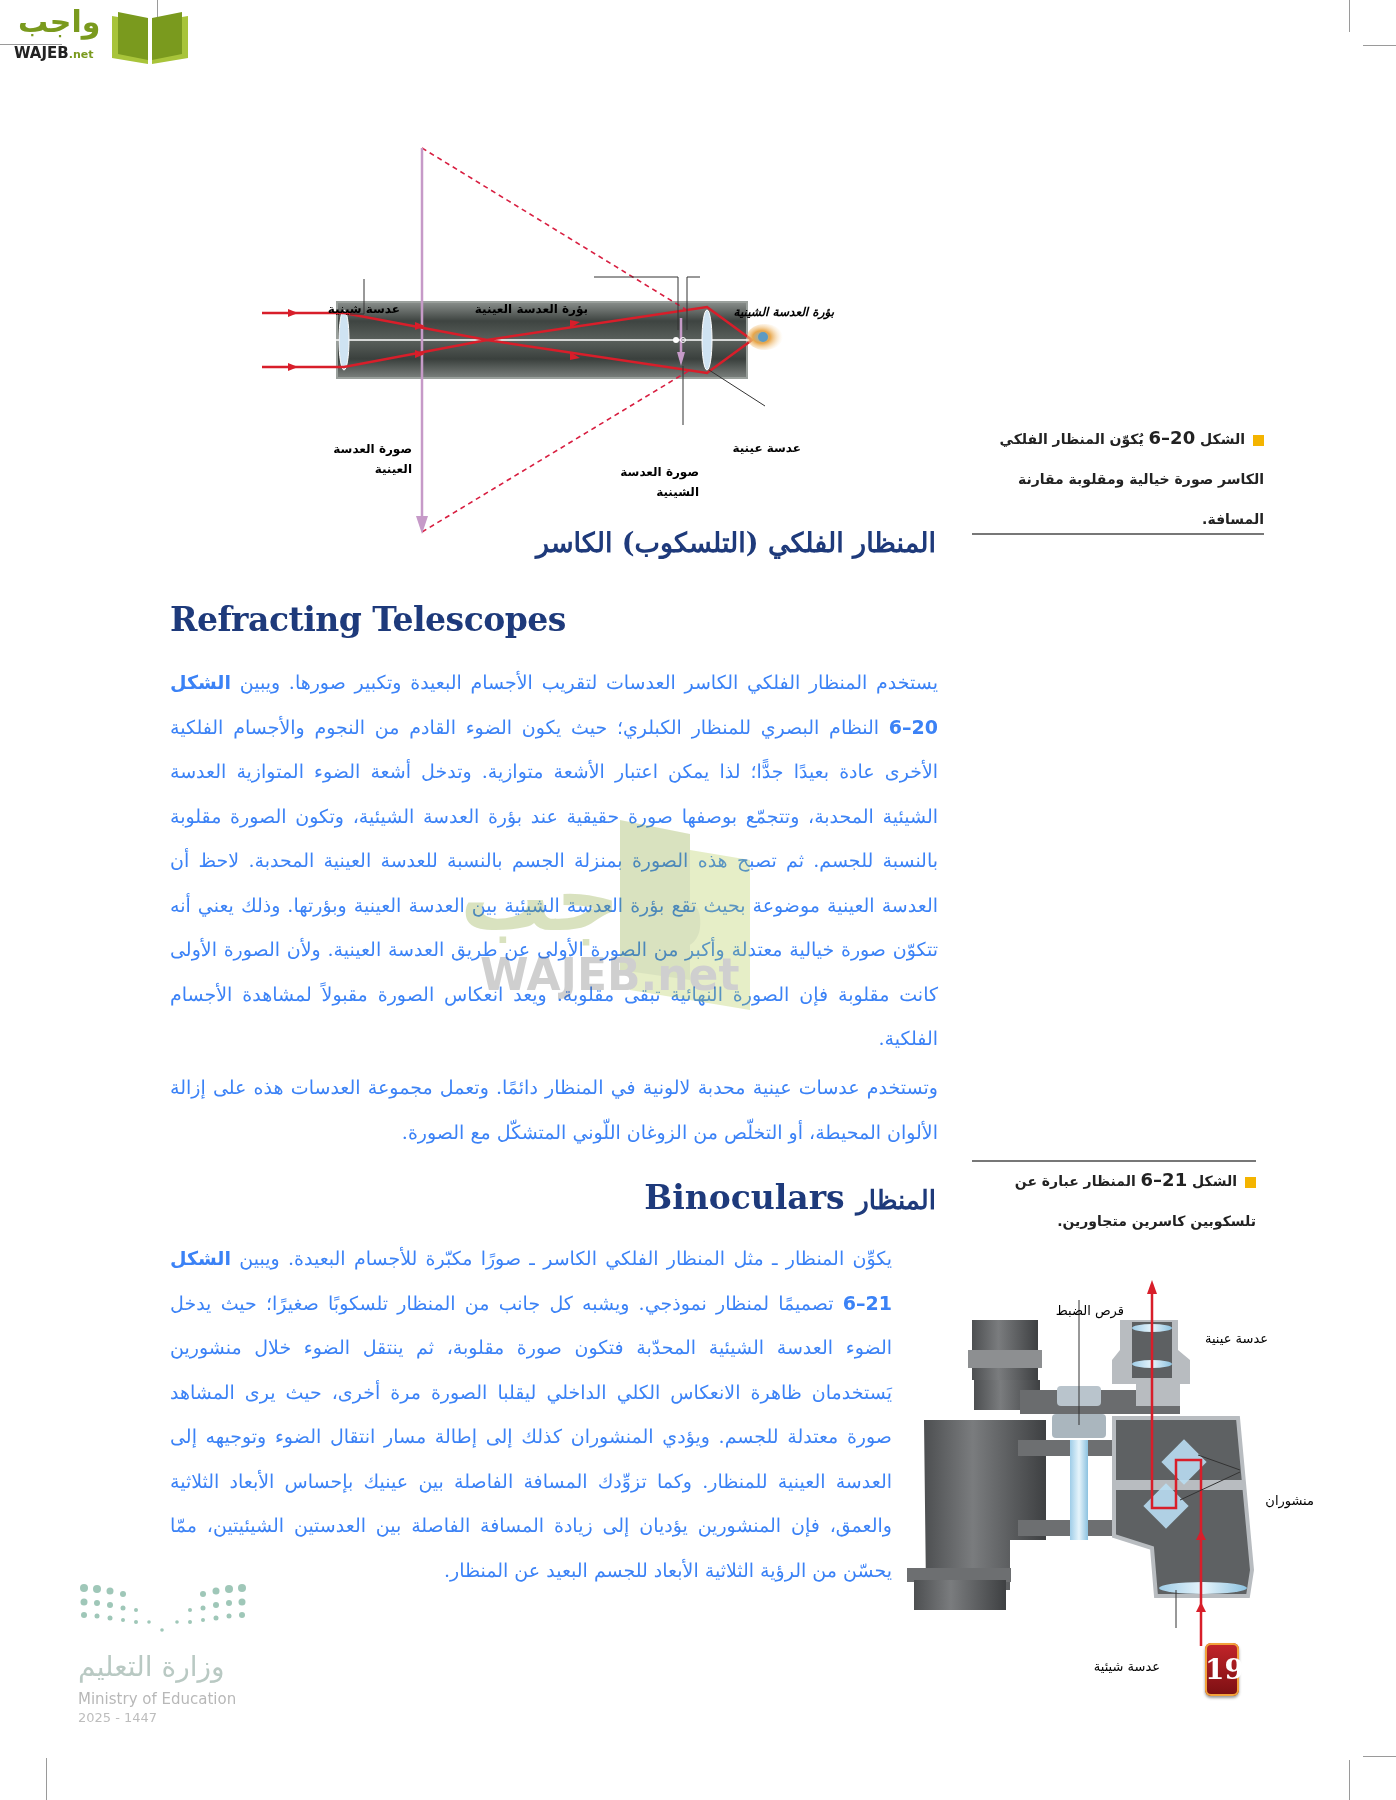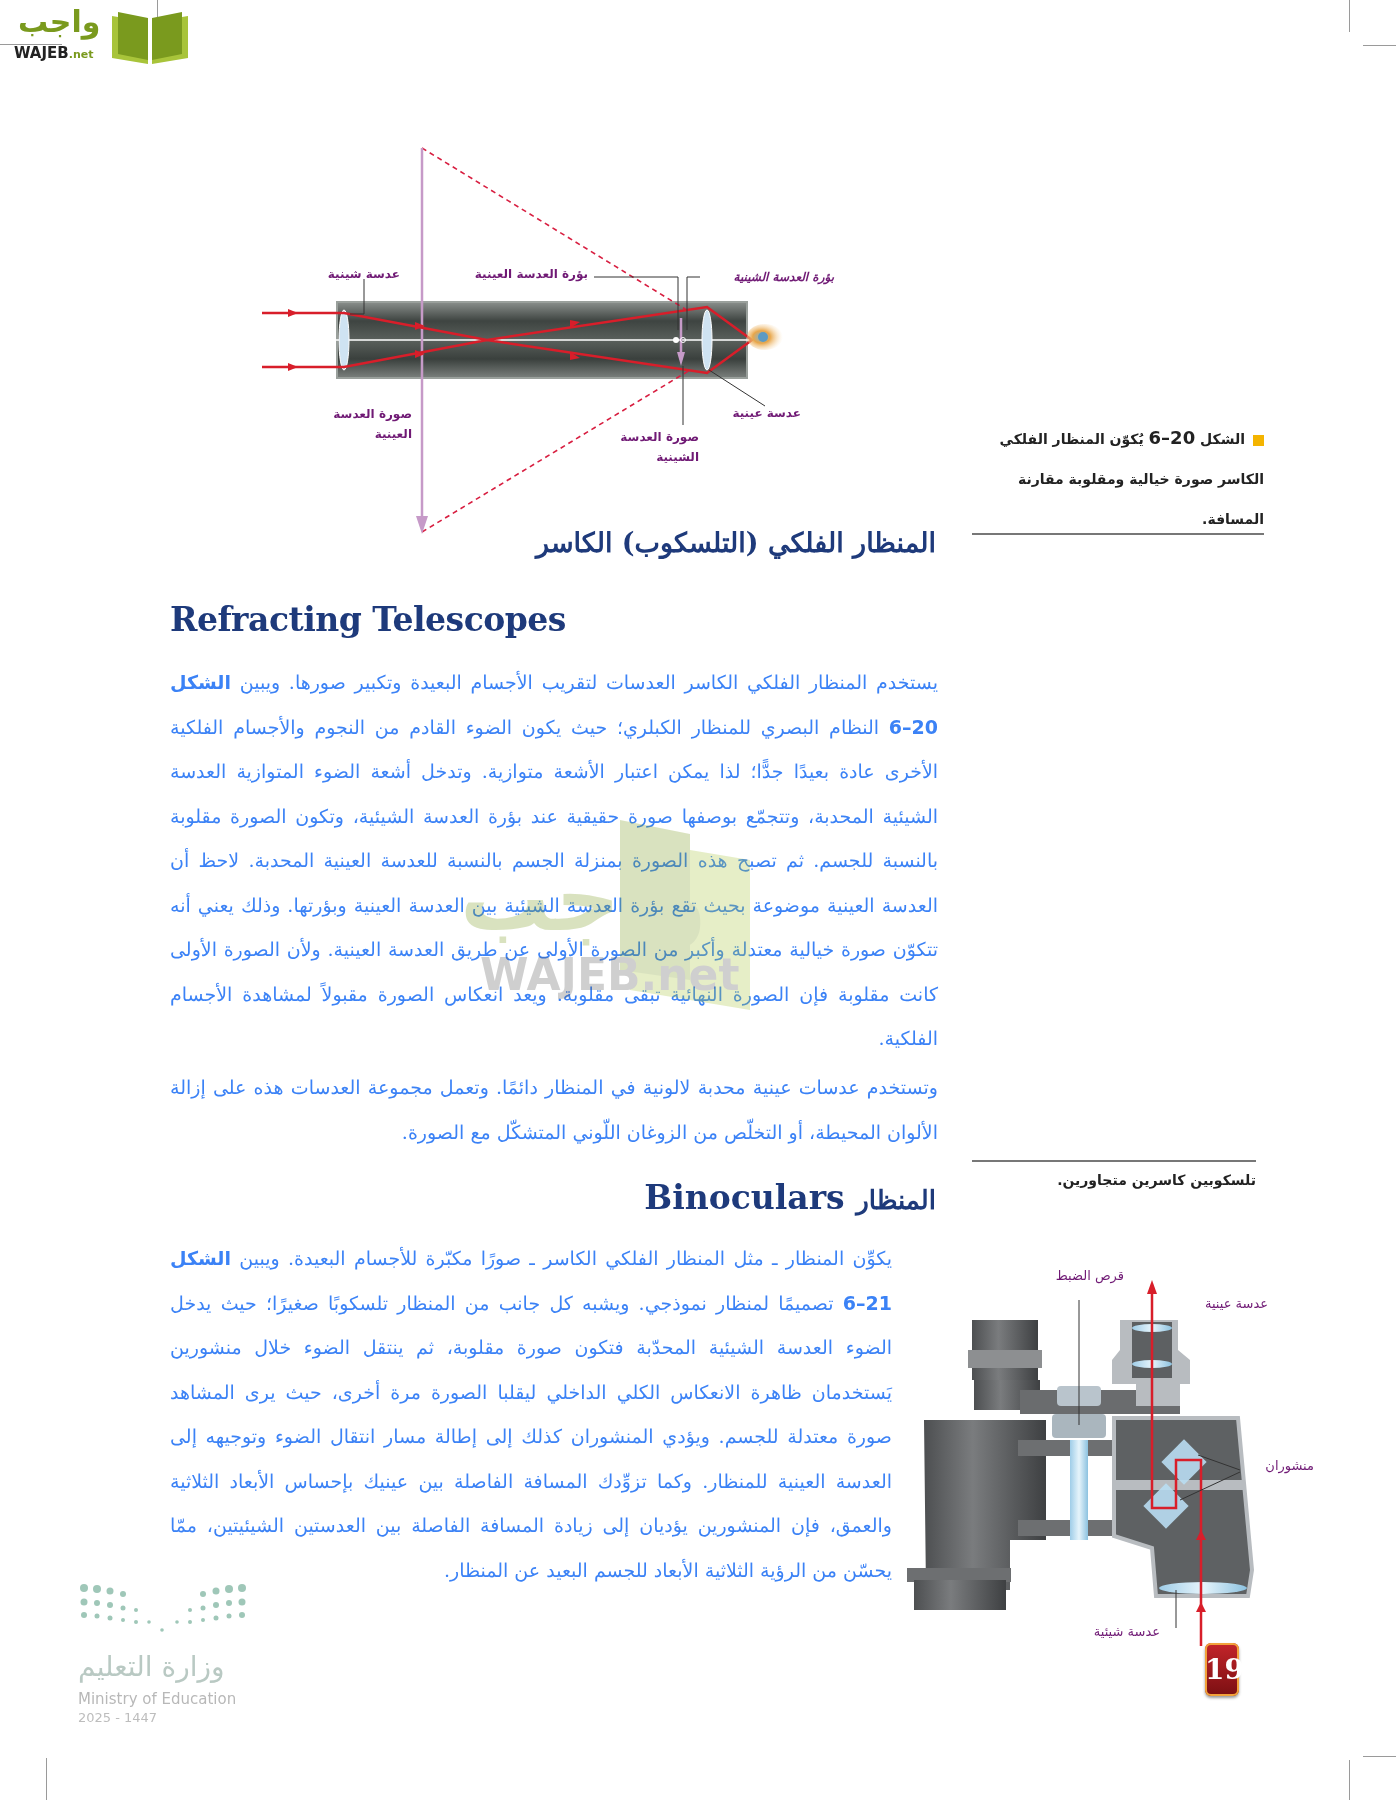--- a/index.html
+++ b/index.html
@@ -7,21 +7,21 @@
   .abs{position:absolute;}
   
   .crop{position:absolute;background:#9a9a9a;}
   
   .logo{position:absolute;left:8px;top:4px;width:180px;height:64px;}
   .logo-ar{position:absolute;left:10px;top:0;font:bold 30px "DejaVu Sans",sans-serif;color:#7a9a1e;direction:rtl;}
   .logo-en{position:absolute;left:6px;top:40px;font:bold 15px "DejaVu Sans",sans-serif;color:#222;}
   .logo-en span{font-size:11px;color:#7a9a1e;}
   .logo-book{position:absolute;left:100px;top:4px;width:84px;height:58px;}
   
-  .diag-label{position:absolute;font:bold 12px "DejaVu Sans",sans-serif;color:#701a75;direction:rtl;text-align:right;line-height:20px;white-space:nowrap;}
+  .diag-label{position:absolute;font:bold 12px "DejaVu Sans",sans-serif;color:#000000;direction:rtl;text-align:right;line-height:20px;white-space:nowrap;margin-top:35px;}
   
   .caption{position:absolute;direction:rtl;text-align:right;font:bold 14px "DejaVu Sans",sans-serif;color:#222;line-height:40px;letter-spacing:0.5px;}
   .caption .fig{font-size:18px;}
   .caption .sq{display:inline-block;width:11px;height:11px;background:#f4b400;margin-left:8px;vertical-align:middle;}
   .cap-rule{position:absolute;height:2px;background:#777;}
   
   .h-ar{position:absolute;direction:rtl;text-align:right;font:bold 27px "DejaVu Serif",serif;color:#1e3a7b;}
   .h-en{position:absolute;font:bold 33px "DejaVu Serif",serif;color:#1e3a7b;letter-spacing:-0.5px;}
   .h-bin{position:absolute;direction:rtl;text-align:right;font:bold 33px "DejaVu Serif",serif;color:#1e3a7b;}
   .h-bin .en{direction:ltr;display:inline-block;}
@@ -147,20 +147,21 @@
 
 <div class="para" style="left:170px;top:1065px;width:768px;">وتستخدم عدسات عينية محدبة لالونية في المنظار دائمًا. وتعمل مجموعة العدسات هذه على إزالة الألوان المحيطة، أو التخلّص من الزوغان اللّوني المتشكّل مع الصورة.</div>
 
 <div class="h-bin" style="right:460px;top:1178px;">
   <span style="font-size:26px;">المنظار</span>
   <span class="en">Binoculars</span>
 </div>
 
 <div class="cap-rule" style="left:972px;top:1160px;width:284px;"></div>
 <div class="caption" style="right:140px;top:1160px;width:290px;">
+  <div><span class="sq"></span><span>الشكل</span> <span class="fig">21–6</span> <span>المنظار عبارة عن</span></div>
   <div>تلسكوبين كاسرين متجاورين.</div>
 </div>
 
 <div class="para" style="left:170px;top:1236px;width:722px;">
   <span>يكوِّن المنظار ـ مثل المنظار الفلكي الكاسر ـ صورًا مكبّرة للأجسام البعيدة. ويبين </span><b>الشكل 21–6</b><span> تصميمًا لمنظار نموذجي. ويشبه كل جانب من المنظار تلسكوبًا صغيرًا؛ حيث يدخل الضوء العدسة الشيئية المحدّبة فتكون صورة مقلوبة، ثم ينتقل الضوء خلال منشورين يَستخدمان ظاهرة الانعكاس الكلي الداخلي ليقلبا الصورة مرة أخرى، حيث يرى المشاهد صورة معتدلة للجسم. ويؤدي المنشوران كذلك إلى إطالة مسار انتقال الضوء وتوجيهه إلى العدسة العينية للمنظار. وكما تزوِّدك المسافة الفاصلة بين عينيك بإحساس الأبعاد الثلاثية والعمق، فإن المنشورين يؤديان إلى زيادة المسافة الفاصلة بين العدستين الشيئيتين، ممّا يحسّن من الرؤية الثلاثية الأبعاد للجسم البعيد عن المنظار.</span>
 </div>
 
 <svg class="abs" style="left:900px;top:1260px;" width="420" height="390" viewBox="900 1260 420 390">
   <defs>
     <linearGradient id="body" x1="0" y1="0" x2="1" y2="0">

